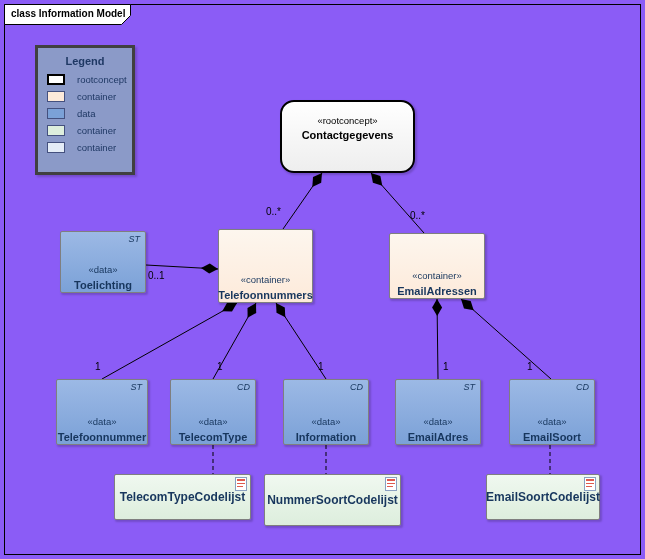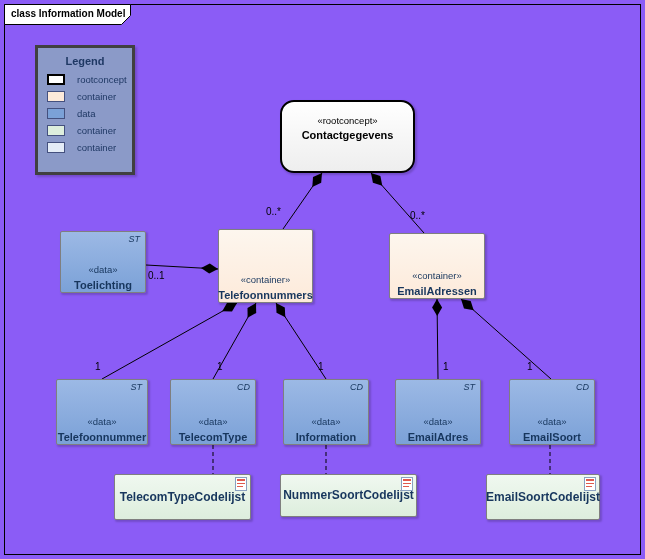--- a/index.html
+++ b/index.html
@@ -150,21 +150,21 @@
       <svg width="12" height="14" viewBox="0 0 12 14">
           <rect x="0.5" y="0.5" width="11" height="13" fill="#fff" stroke="#8aa0c0"></rect>
           <rect x="2" y="2" width="8" height="2" fill="#e05a4e"></rect>
           <line x1="2" y1="6.5" x2="10" y2="6.5" stroke="#e05a4e"></line>
           <line x1="2" y1="9.5" x2="8" y2="9.5" stroke="#e05a4e"></line>
         </svg>
     </span>
     <div class="nname">TelecomTypeCodelijst</div>
   </div>
 
-  <div class="node codelist-node" style="left:280px;top:474px;width:137px;height:43px">
+  <div class="node codelist-node" style="left:264px;top:474px;width:137px;height:52px">
     <span class="doc-icon">
       <svg width="12" height="14" viewBox="0 0 12 14">
           <rect x="0.5" y="0.5" width="11" height="13" fill="#fff" stroke="#8aa0c0"></rect>
           <rect x="2" y="2" width="8" height="2" fill="#e05a4e"></rect>
           <line x1="2" y1="6.5" x2="10" y2="6.5" stroke="#e05a4e"></line>
           <line x1="2" y1="9.5" x2="8" y2="9.5" stroke="#e05a4e"></line>
         </svg>
     </span>
     <div class="nname">NummerSoortCodelijst</div>
   </div>

